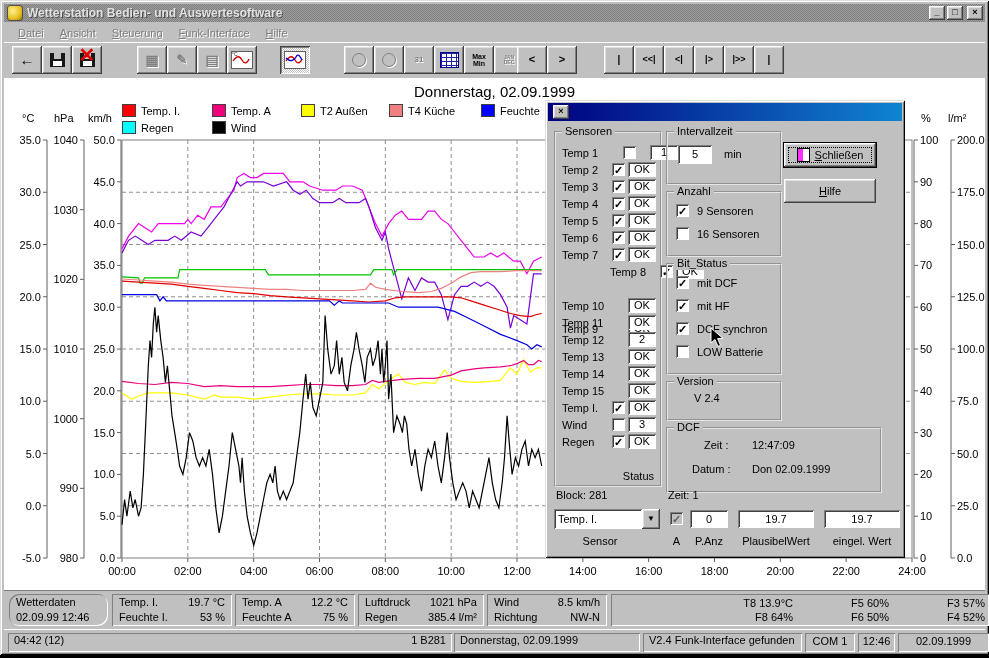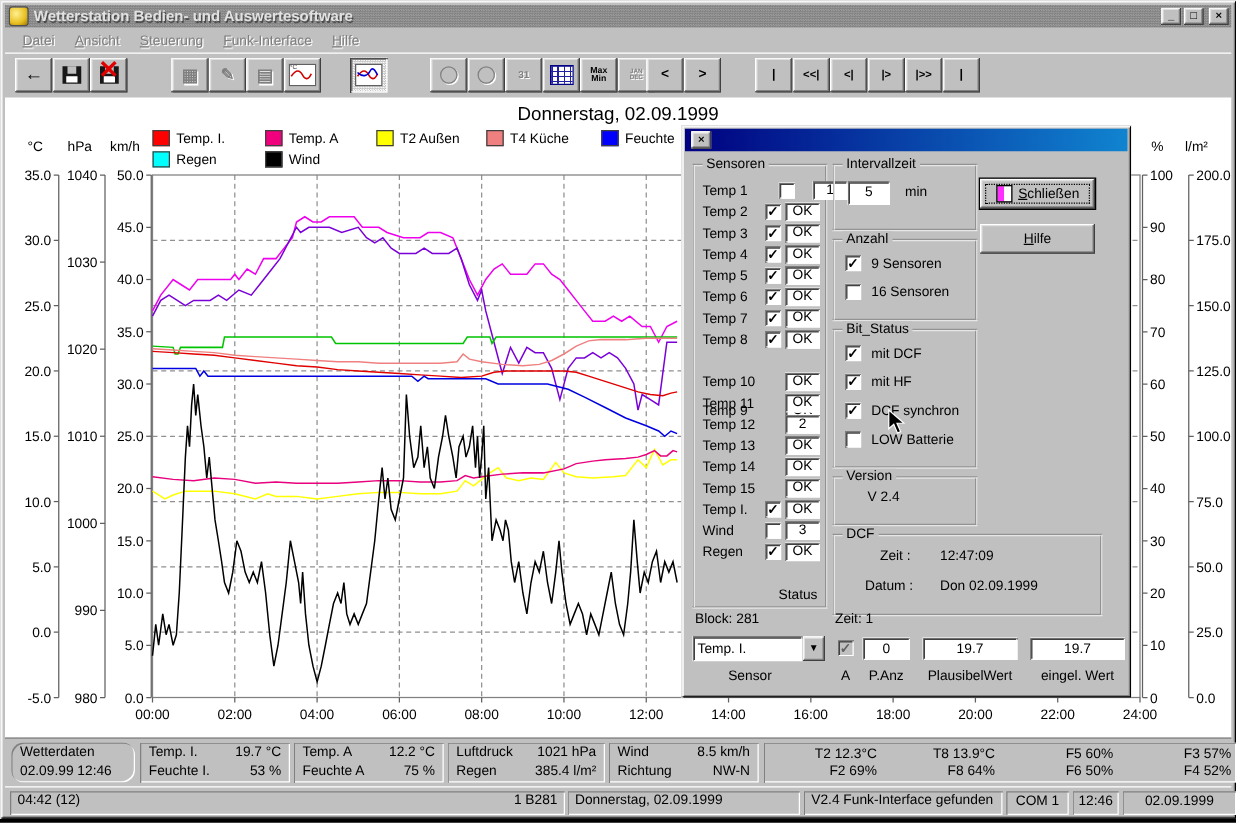--- a/index.html
+++ b/index.html
@@ -417,21 +417,21 @@
             <div class="sensor-row" style="top: 97px;">
               <span class="sensor-label">Temp  6</span>
               <span class="cb">✓</span>
               <span class="sunk sensor-status">OK</span>
             </div>
             <div class="sensor-row" style="top: 114px;">
               <span class="sensor-label">Temp  7</span>
               <span class="cb">✓</span>
               <span class="sunk sensor-status">OK</span>
             </div>
-            <div class="sensor-row" style="top: 131px;">
+            <div class="sensor-row" style="top: 131px; margin-left: 48px;">
               <span class="sensor-label">Temp  8</span>
               <span class="cb">✓</span>
               <span class="sunk sensor-status">OK</span>
             </div>
             <div class="sensor-row" style="top: 148px; margin-top: 40px;">
               <span class="sensor-label">Temp  9</span>
               <span style="width: 13px;"></span>
               <span class="sunk sensor-status">OK</span>
             </div>
             <div class="sensor-row" style="top: 165px;">
@@ -600,24 +600,20 @@
           <span>8.5 km/h</span>
         </div>
         <div class="prow">
           <span>Richtung</span>
           <span>NW-N</span>
         </div>
       </div>
       <div class="panel" style="left: 607px; top: 3px; width: 378px; height: 32px;">
         <div class="pcols">
           <div class="pcol">
-            <div>T2 12.3°C</div>
-            <div>F2 69%</div>
-          </div>
-          <div class="pcol">
             <div>T8 13.9°C</div>
             <div>F8 64%</div>
           </div>
           <div class="pcol">
             <div>F5 60%</div>
             <div>F6 50%</div>
           </div>
           <div class="pcol">
             <div>F3 57%</div>
             <div>F4 52%</div>

